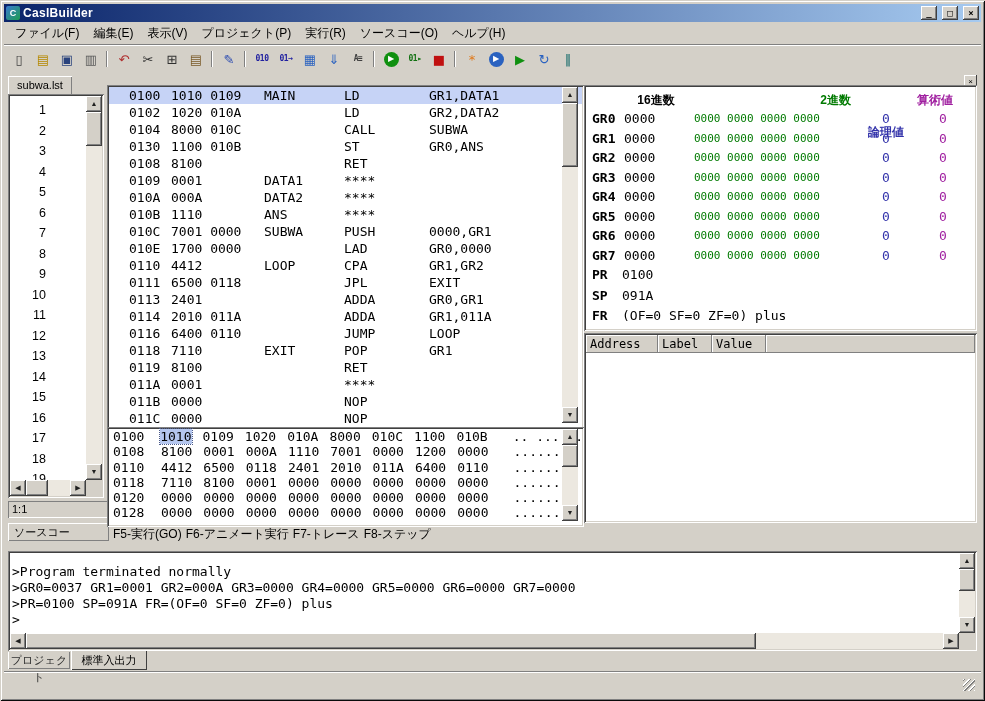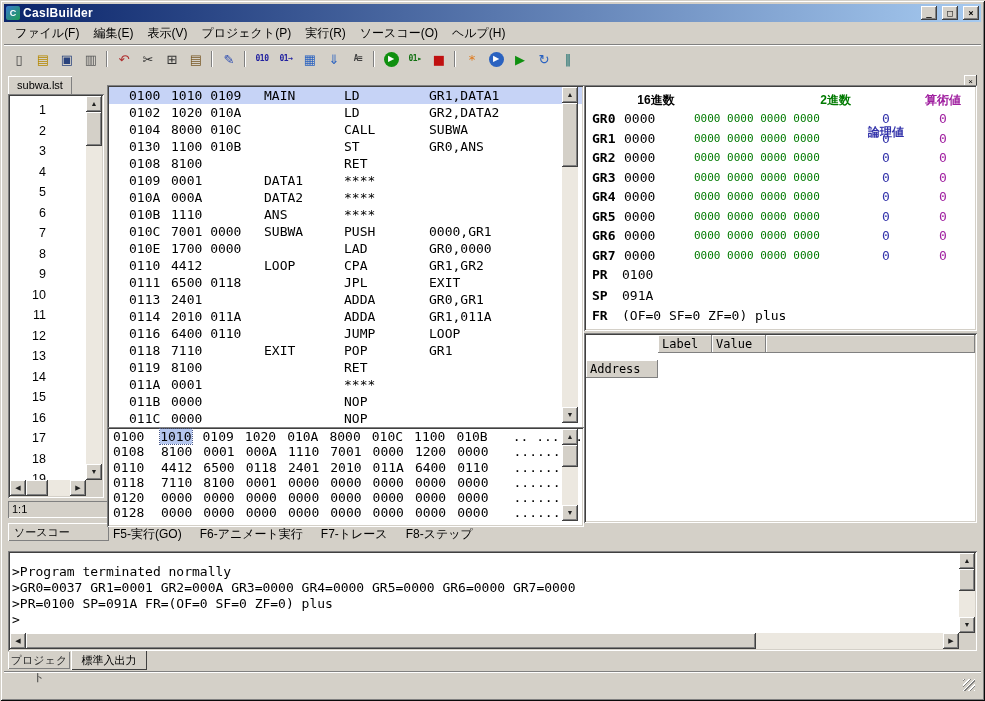--- a/index.html
+++ b/index.html
@@ -73,40 +73,40 @@
   .m-word{margin-right:11px;}
   .m-sel{outline:1px dotted #4a5a8a;}
   .m-ascii{margin-left:14px;overflow:hidden;}
 
   
   .registers{left:584px;top:85px;width:393px;height:246px;padding:6px 0 0 8px;overflow:hidden;box-sizing:border-box;}
   .reg-head{display:flex;height:18px;line-height:18px;font-weight:bold;font-size:12px;}
   .h-hex{width:68px;margin-left:30px;text-align:center;}
   .h-bin{width:165px;text-align:right;padding-right:4px;box-sizing:border-box;}
   .h-logic{width:62px;text-align:center;margin-top:32px;}
-  .h-arith{width:52px;text-align:center;}
+  .h-arith{width:52px;}
   .rrow{display:flex;height:19.5px;line-height:19.5px;font-family:"DejaVu Sans Mono",monospace;font-size:13px;}
   .r-name{width:30px;font-weight:bold;}
   .r-hex{width:68px;padding-left:2px;box-sizing:border-box;}
   .r-bin{width:165px;font-size:11px;padding-left:4px;box-sizing:border-box;}
   .r-logic{width:62px;text-align:center;}
   .r-arith{width:52px;text-align:center;}
   .sys-row{display:flex;height:20.5px;line-height:20.5px;font-family:"DejaVu Sans Mono",monospace;font-size:13px;}
   .sys-name{width:30px;font-weight:bold;}
   .sys-val{flex:1;}
 
   
   .watch{left:584px;top:333px;width:393px;height:190px;}
   .watch-head{position:absolute;left:2px;top:2px;right:2px;height:18px;display:flex;}
   .wh-cell{height:18px;line-height:18px;padding-left:4px;background:#d4d0c8;font-family:"DejaVu Sans Mono",monospace;font-size:12px;
     box-shadow:inset -1px -1px 0 #808080,inset 1px 1px 0 #fff;box-sizing:border-box;}
-  .wh-addr{width:72px;margin-top:25px;}.wh-label{width:54px;}.wh-value{width:54px;}.wh-fill{flex:1;}
-
-  
-  .runbar{position:absolute;left:105px;top:525px;width:872px;height:18px;display:flex;align-items:center;gap:18px;padding-left:8px;font-size:12px;}
+  .wh-addr{width:72px;}.wh-label{width:54px;}.wh-value{width:54px;}.wh-fill{flex:1;}
+
+  
+  .runbar{position:absolute;left:105px;top:525px;width:872px;height:18px;display:flex;align-items:center;gap:4px;padding-left:8px;font-size:12px;}
   .console{left:8px;top:551px;width:969px;height:100px;padding:13px 4px;overflow:hidden;box-sizing:border-box;
     font-family:"DejaVu Sans Mono",monospace;font-size:13px;}
   .cline{height:16px;line-height:16px;white-space:pre;}
   .btab{position:absolute;height:17px;background:#d4d0c8;font-size:11px;text-align:center;line-height:17px;
     box-shadow:inset 1px 0 0 #fff,inset -1px 0 0 #808080,inset 0 -1px 0 #808080;}
   .btab1{left:8px;top:652px;width:62px;color:#303030;}
   .btab2{left:71px;top:651px;width:76px;height:19px;line-height:19px;box-shadow:inset 1px 0 0 #fff,inset -1px 0 0 #404040,inset 0 -1px 0 #404040;}
   .statusbar{position:absolute;left:4px;right:4px;top:671px;height:26px;box-shadow:inset 0 1px 0 #808080,inset 0 2px 0 #fff;}
   .grip{position:absolute;right:6px;bottom:6px;width:12px;height:12px;
     background:repeating-linear-gradient(135deg,#fff 0 1px,#808080 1px 2px,transparent 2px 4px);}

